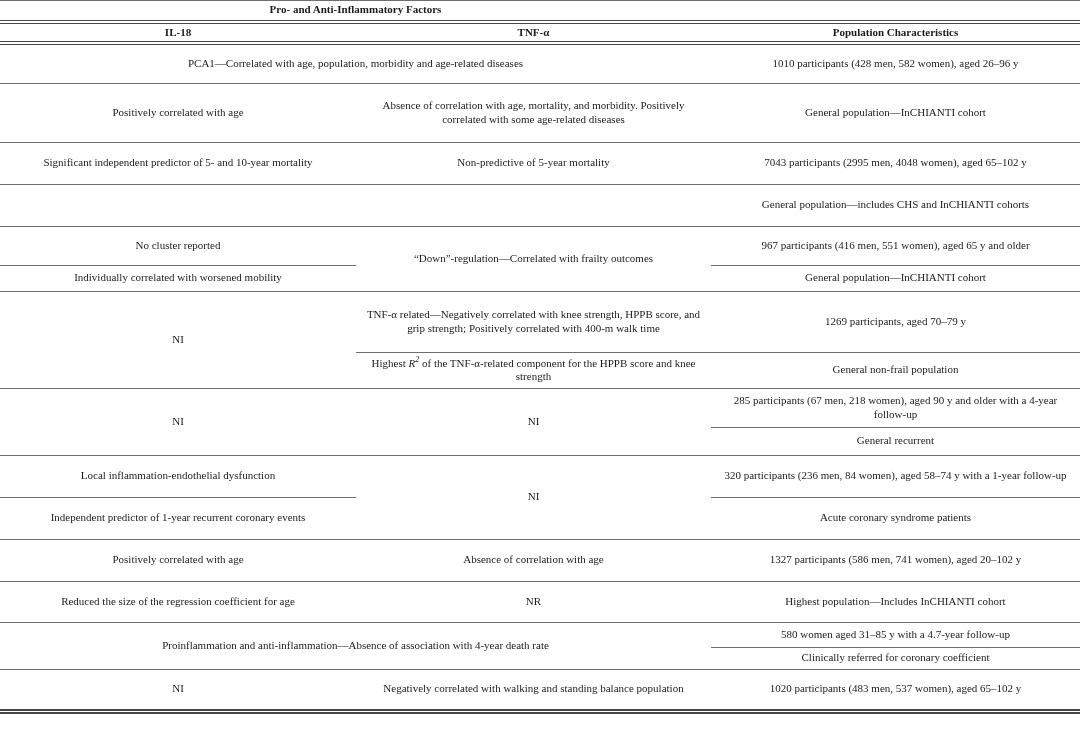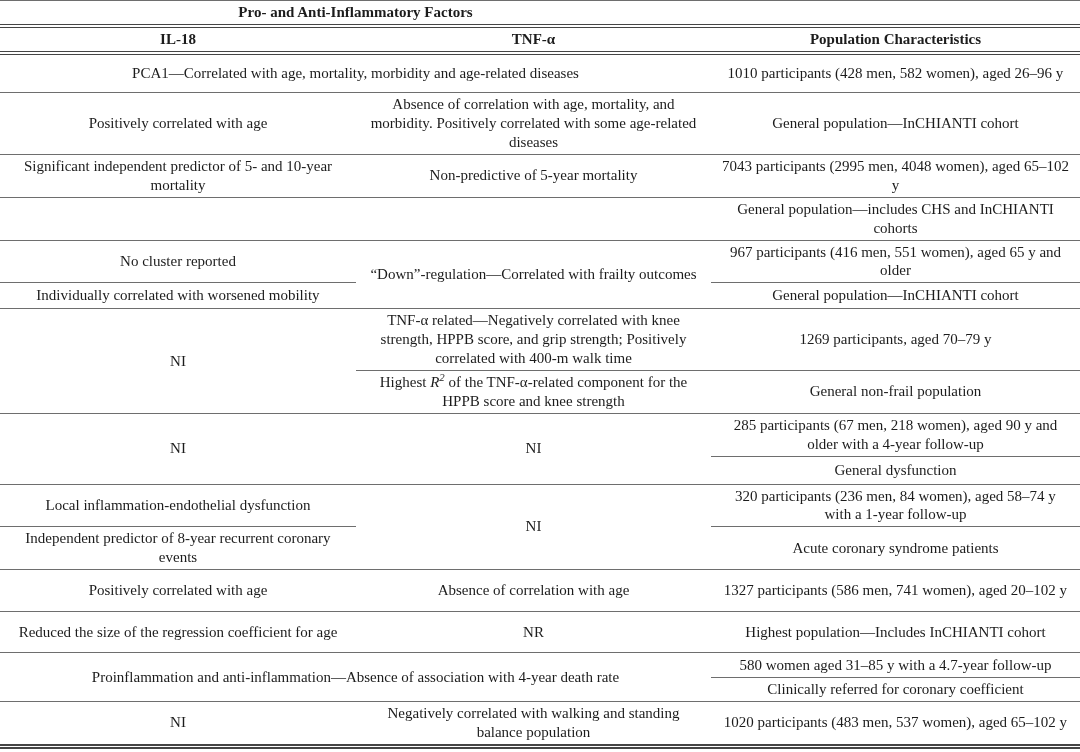--- a/index.html
+++ b/index.html
@@ -13,21 +13,21 @@
     width:1080px;height:752px;overflow:hidden;
     font-family:"Liberation Serif","DejaVu Serif",serif;
     color:var(--text);
   }
   table.paper-table{
     width:1080px;
     border-collapse:collapse;
     table-layout:fixed;
     border-top:1.5px solid var(--rule);
     border-bottom:5px double var(--rule-dark);
-    font-size:15px;
+    font-size:11px;
     line-height:1.26;
   }
   td,th{
     text-align:center;
     vertical-align:middle;
     padding:2px 9px;
     font-weight:normal;
   }
   th{font-weight:bold;}
   .dbl{border-bottom:4px double var(--rule-dark);}
@@ -51,21 +51,21 @@
     <th class="dbl"></th>
   </tr>
 
   <tr style="height:21px">
     <th class="dbl">IL-18</th>
     <th class="dbl">TNF-α</th>
     <th class="dbl">Population Characteristics</th>
   </tr>
 
   <tr style="height:40px">
-    <td colspan="2" class="rb">PCA1—Correlated with age, mortality, morbidity and age-related diseases</td>
+    <td colspan="2" class="rb">PCA1—Correlated with age, population, morbidity and age-related diseases</td>
     <td class="rb">1010 participants (428 men, 582 women), aged 26–96 y</td>
   </tr>
 
   <tr style="height:59px">
     <td class="rb">Positively correlated with age</td>
     <td class="rb">Absence of correlation with age, mortality, and morbidity. Positively correlated with some age-related diseases</td>
     <td class="rb">General population—InCHIANTI cohort</td>
   </tr>
 
   <tr style="height:42px">
@@ -101,31 +101,31 @@
     <td class="rb">General non-frail population</td>
   </tr>
 
   <tr style="height:39px">
     <td rowspan="2" class="rb">NI</td>
     <td rowspan="2" class="rb">NI</td>
     <td class="rb">285 participants (67 men, 218 women), aged 90 y and older with a 4-year follow-up</td>
   </tr>
 
   <tr style="height:28px">
-    <td class="rb">General dysfunction</td>
+    <td class="rb">General recurrent</td>
   </tr>
 
   <tr style="height:42px">
     <td class="rb">Local inflammation-endothelial dysfunction</td>
     <td rowspan="2" class="rb">NI</td>
     <td class="rb">320 participants (236 men, 84 women), aged 58–74 y with a 1-year follow-up</td>
   </tr>
 
   <tr style="height:42px">
-    <td class="rb">Independent predictor of 8-year recurrent coronary events</td>
+    <td class="rb">Independent predictor of 1-year recurrent coronary events</td>
     <td class="rb">Acute coronary syndrome patients</td>
   </tr>
 
   <tr style="height:42px">
     <td class="rb">Positively correlated with age</td>
     <td class="rb">Absence of correlation with age</td>
     <td class="rb">1327 participants (586 men, 741 women), aged 20–102 y</td>
   </tr>
 
   <tr style="height:41px">

